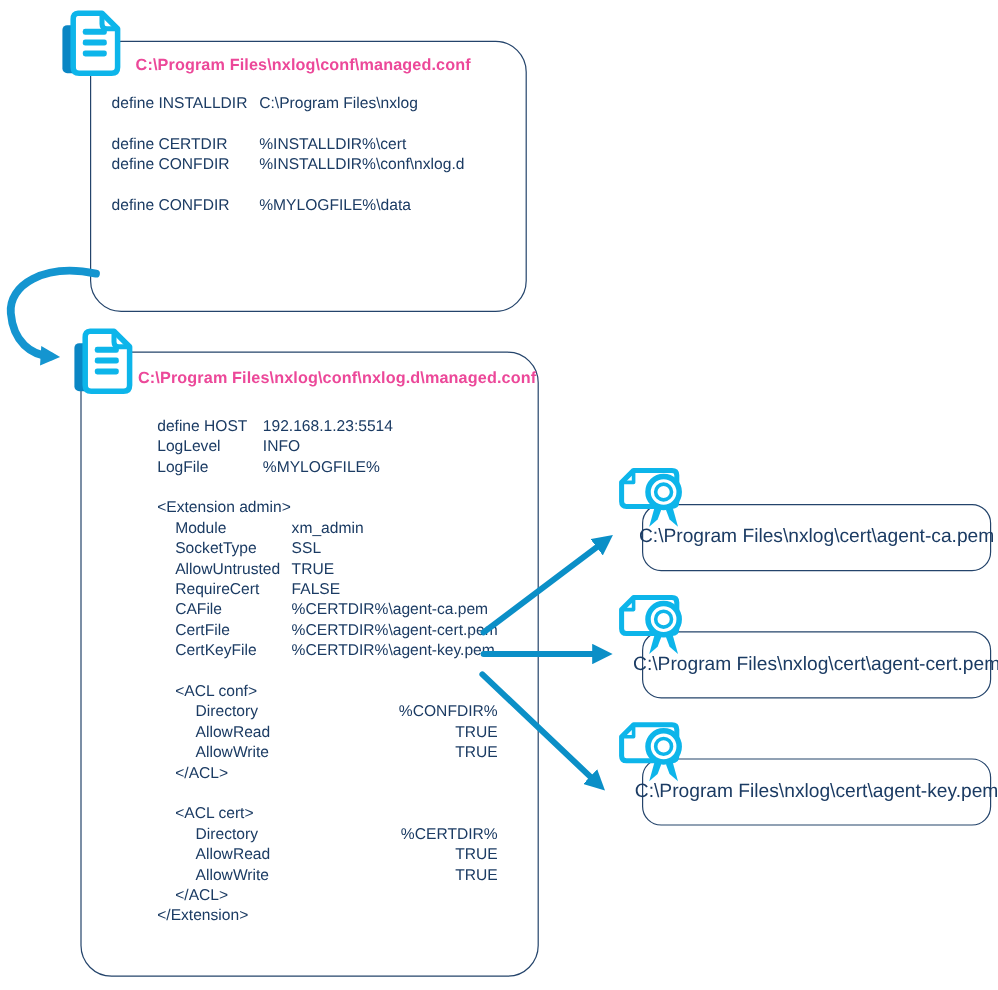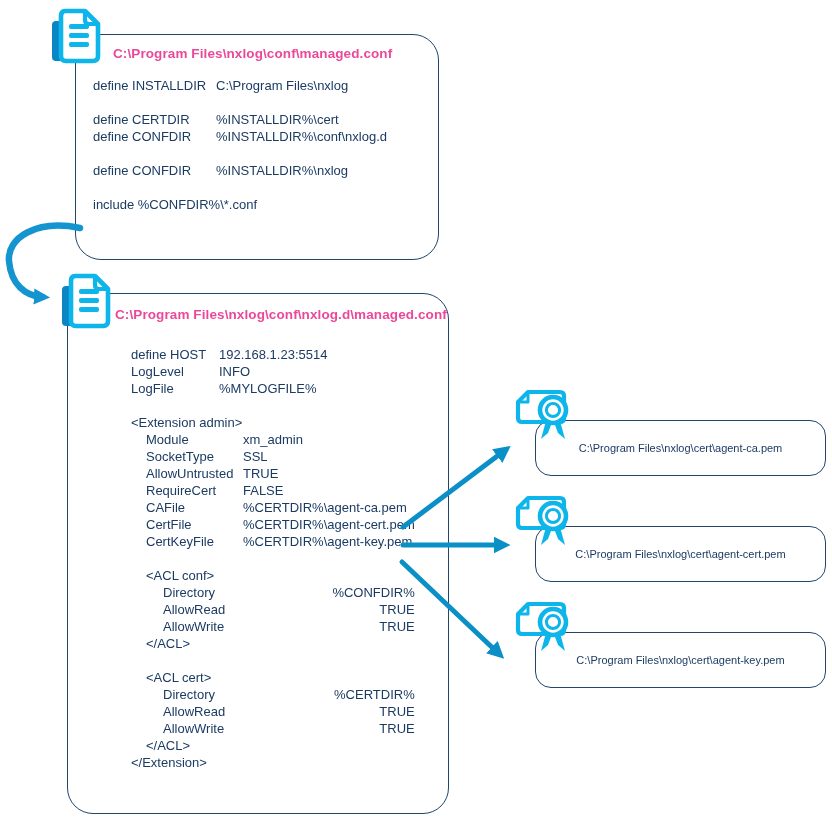--- a/index.html
+++ b/index.html
@@ -36,21 +36,21 @@
   #doc-icon-1 { left:44px; top:5px; }
   #doc-icon-2 { left:54px; top:270px; }
 
   #cert-list { position:absolute; left:512px; top:388px; width:320px; z-index:2; }
   .cert-group { position:relative; height:106px; }
   .cert-icon { position:absolute; left:0px; top:0px; z-index:6; }
   .cert-box {
     position:absolute; left:23px; top:32px; width:289px; height:54px;
     background:#ffffff; border:1.4px solid #24446b; border-radius:16px;
     display:flex; align-items:center; justify-content:center;
-    font-size:11px; white-space:nowrap; z-index:1;
+    font-size:16px; white-space:nowrap; z-index:1;
   }
   #arrow-overlay { position:absolute; left:0; top:0; z-index:5; pointer-events:none; }
 </style>
 </head>
 <body>
 
 <div class="panel" id="file1-box">
   <div class="panel-title">C:\Program Files\nxlog\conf\managed.conf</div>
   <div class="code">
       <div class="row i0">
@@ -68,28 +68,24 @@
       <div class="row i0">
         <span class="lbl">define CONFDIR</span>
         <span class="val">%INSTALLDIR%\conf\nxlog.d</span>
       </div>
       <div class="row i0 blank">
         <span class="lbl"></span>
         <span class="val"></span>
       </div>
       <div class="row i0">
         <span class="lbl">define CONFDIR</span>
-        <span class="val">%INSTALLDIR%\nxlog</span>
-      </div>
-      <div class="row i0 blank">
-        <span class="lbl"></span>
-        <span class="val"></span>
-      </div>
-      <div class="row i0">
-        <span class="lbl">include %CONFDIR%\*.conf</span>
+        <span class="val">%MYLOGFILE%\data</span>
+      </div>
+      <div class="row i0 blank">
+        <span class="lbl"></span>
         <span class="val"></span>
       </div>
     </div>
 </div>
 
 <div class="panel" id="file2-box">
   <div class="panel-title">C:\Program Files\nxlog\conf\nxlog.d\managed.conf</div>
   <div class="code">
       <div class="row i0">
         <span class="lbl">define HOST</span>

